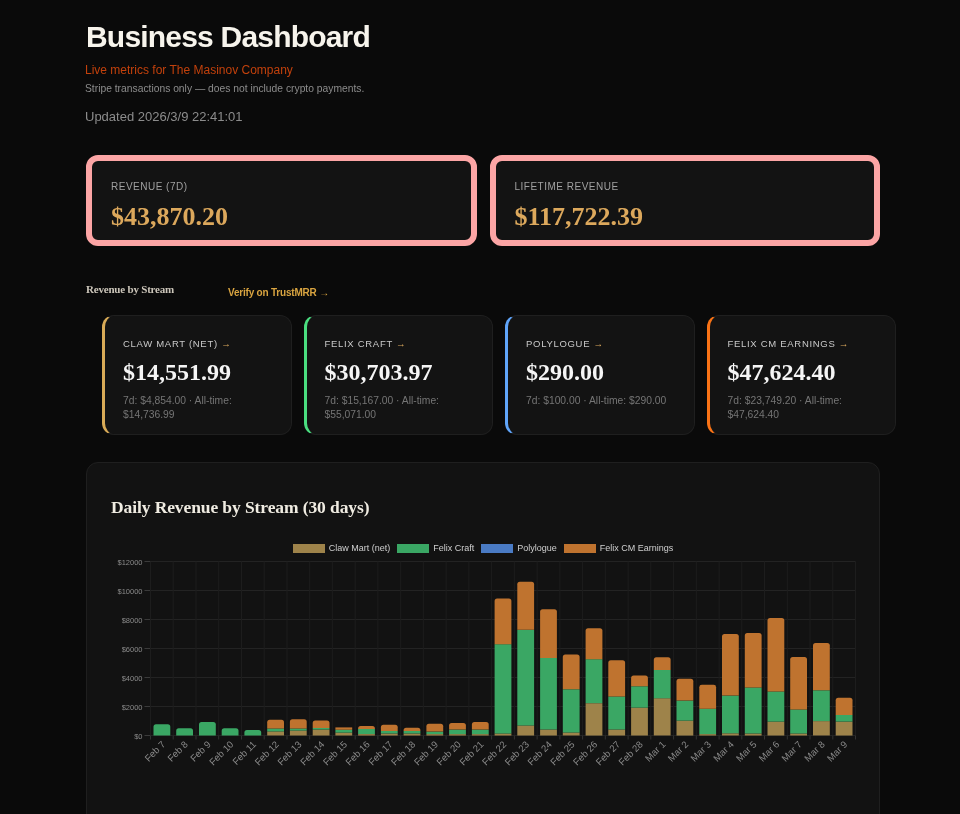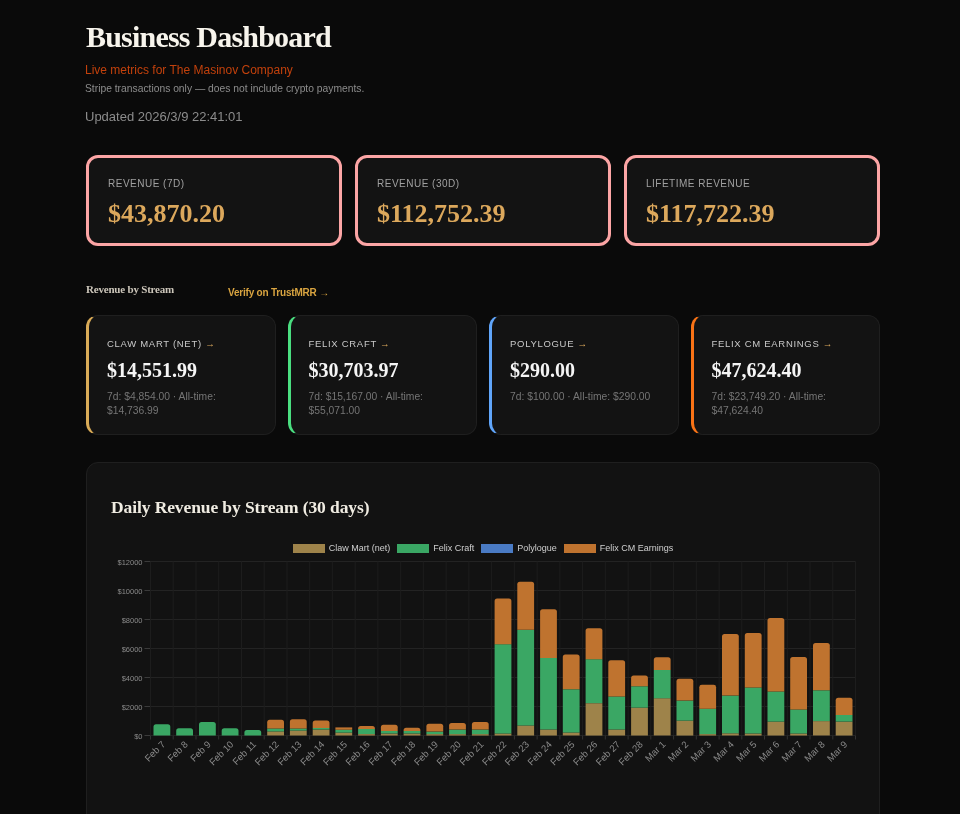--- a/index.html
+++ b/index.html
@@ -1,52 +1,48 @@
 <!DOCTYPE html>
 <html><head><meta charset="utf-8">
 <style>
 *{margin:0;padding:0;box-sizing:border-box}
 html,body{width:960px;height:814px;background:#0a0a0a;font-family:"Liberation Sans",sans-serif;overflow:hidden}
 .abs{position:absolute;line-height:1}
-h1{position:absolute;line-height:1;left:86px;top:22px;font-size:30px;letter-spacing:-0.8px;color:#f7f4ec;font-family:Liberation Serif, serif;font-weight:700}
+h1{position:absolute;line-height:1;left:86px;top:22px;font-size:30px;letter-spacing:-0.8px;color:#f7f4ec;font-family:Liberation Sans, sans-serif;font-weight:700}
 .sub{left:85px;top:64px;font-size:12px;color:#c2410c}
 .note{left:85px;top:84px;font-size:10.3px;color:#8c8c8c}
 .upd{left:85px;top:110px;font-size:13px;color:#8c8c8c}
 .statrow{left:86px;top:155px;width:794px;display:flex;gap:13px}
-.stat{flex:1;height:91px;background:#131313;border:3px solid #fca5a5;border-radius:12px;padding:21px 19px 0;line-height:1}
+.stat{flex:1;height:91px;background:#131313;border:6px solid #fca5a5;border-radius:12px;padding:21px 19px 0;line-height:1}
 .stat .lab{font-size:10px;color:#a0a0a0;letter-spacing:0.5px;line-height:1}
 .stat .val{margin-top:11.5px;font-size:26px;color:#dca85c;font-family:"Liberation Serif",serif;font-weight:700;line-height:1}
 .sechead{left:86px;top:284px;font-size:11px;letter-spacing:-0.2px;color:#ccc6ba;font-family:"Liberation Serif",serif;font-weight:700}
 .seclink{left:228px;top:287.6px;font-size:10px;letter-spacing:-0.2px;color:#d9a440;font-weight:700}
-.streamrow{left:86px;top:314.5px;width:794px;display:flex;gap:12px}
+.streamrow{left:102px;top:314.5px;width:794px;display:flex;gap:12px}
 .stream{flex:1;height:120.5px;background:#131313;border:1px solid #1f1f1f;border-left-width:3px;border-radius:12px;padding:23.5px 12px 0 18px;line-height:1}
 .stream .lab{font-size:9.5px;color:#c9c9c9;letter-spacing:0.7px;white-space:nowrap;line-height:1}
 .stream .lab .ar{color:#d9a85c}
-.stream .val{margin-top:11px;font-size:20px;color:#f5f5f5;font-family:"Liberation Serif",serif;font-weight:700;line-height:1}
+.stream .val{margin-top:11px;font-size:24px;color:#f5f5f5;font-family:"Liberation Serif",serif;font-weight:700;line-height:1}
 .stream .sub2{margin-top:10px;font-size:10.3px;color:#757575;line-height:14.3px}
 .chart{left:86px;top:462px;width:794px;height:403px;background:#121212;border:1px solid #1f1f1f;border-radius:12px;position:absolute}
 .ctitle{left:24px;top:36.4px;font-size:17.5px;letter-spacing:-0.1px;color:#f0ece2;font-family:"Liberation Serif",serif;font-weight:700;position:absolute;line-height:1}
 .legend{position:absolute;left:0;top:81px;width:792px;display:flex;justify-content:center;gap:7px;line-height:1}
 .legend .it{display:flex;align-items:center}
 .legend .sw{width:32px;height:9px;margin-right:4px;display:inline-block}
 .legend .tx{font-size:9px;color:#cfcfcf}
 </style></head>
 <body>
 <h1>Business Dashboard</h1>
 <div class="abs sub">Live metrics for The Masinov Company</div>
 <div class="abs note">Stripe transactions only — does not include crypto payments.</div>
 <div class="abs upd">Updated 2026/3/9 22:41:01</div>
 <div class="abs statrow">
   <div class="stat">
       <div class="lab">REVENUE (7D)</div>
       <div class="val">$43,870.20</div>
-    </div>
-  <div class="stat">
-      <div class="lab">REVENUE (30D)</div>
-      <div class="val">$112,752.39</div>
     </div>
   <div class="stat">
       <div class="lab">LIFETIME REVENUE</div>
       <div class="val">$117,722.39</div>
     </div>
 </div>
 <div class="abs sechead">Revenue by Stream</div>
 <div class="abs seclink">Verify on TrustMRR →</div>
 <div class="abs streamrow">
   <div class="stream" style="border-left-color:#d9ab57">

